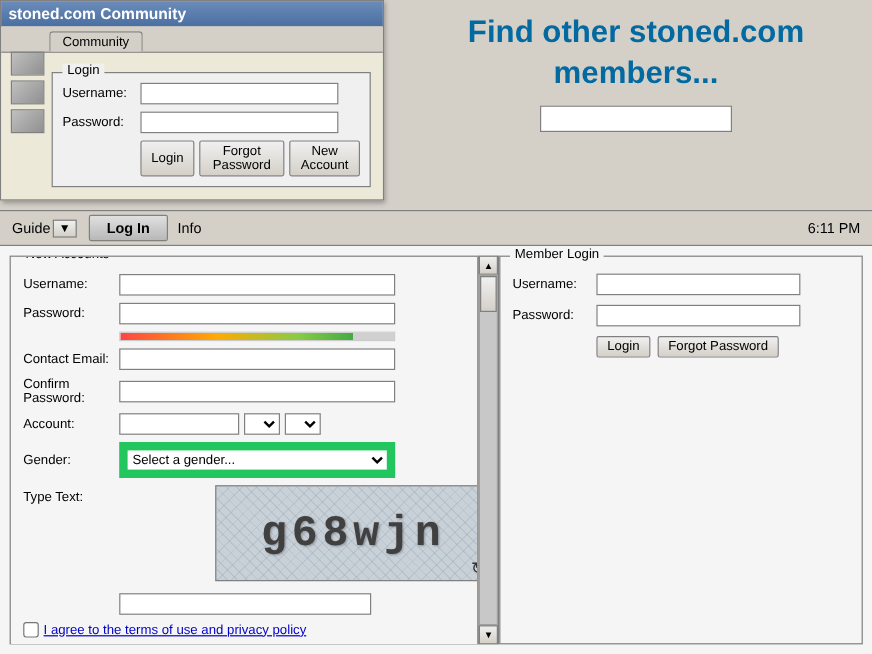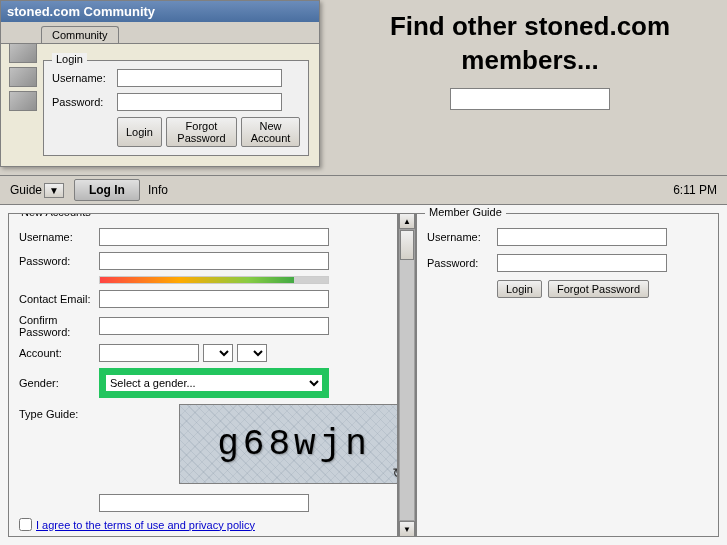--- a/index.html
+++ b/index.html
@@ -85,21 +85,21 @@
     .promo-area {
       position: absolute;
       top: 10px;
       left: 340px;
       width: 380px;
       text-align: center;
     }
     .promo-text {
       font-size: 26px;
       font-weight: bold;
-      color: #000000;
+      color: #0369a1;
       line-height: 1.3;
       margin-bottom: 10px;
     }
     .promo-input {
       border: 1px solid #808080;
       height: 22px;
       width: 160px;
       background: white;
     }
 
@@ -240,22 +240,22 @@
       margin-left: 80px;
       margin-bottom: 6px;
       position: relative;
       overflow: hidden;
       display: flex;
       align-items: center;
       justify-content: center;
     }
     .captcha-text {
       font-size: 36px;
-      font-weight: normal;
-      color: #000000;
+      font-weight: bold;
+      color: #404040;
       font-family: 'Courier New', monospace;
       text-shadow: 1px 1px 2px rgba(0,0,0,0.3);
       position: relative;
       z-index: 2;
       letter-spacing: 4px;
     }
     .captcha-noise {
       position: absolute;
       top: 0; left: 0;
       width: 100%;
@@ -465,21 +465,21 @@
         <span class="na-label">Gender:</span>
         <select class="na-select">
           <option>Select a gender...</option>
           <option>Male</option>
           <option>Female</option>
           <option>Other</option>
         </select>
       </div>
 
       <div class="na-row" style="align-items:flex-start;">
-        <span class="na-label" style="padding-top:4px;">Type Guide:</span>
+        <span class="na-label" style="padding-top:4px;">Type Text:</span>
         <div style="display:flex; flex-direction:column; gap:4px;">
           <div class="captcha-area">
             <div class="captcha-noise"></div>
             <span class="captcha-text">g68wjn</span>
             <span class="captcha-refresh">↻</span>
           </div>
           <input class="captcha-input" type="text" style="margin-left: 0px; display: block;">
         </div>
       </div>
 
@@ -493,21 +493,21 @@
 
   <div class="scroll-area">
     <div class="scroll-btn">▲</div>
     <div class="scroll-track">
       <div class="scroll-thumb"></div>
     </div>
     <div class="scroll-btn">▼</div>
   </div>
 
   <div class="member-login-panel">
-    <span class="panel-legend">Member Guide</span>
+    <span class="panel-legend">Member Login</span>
     <div class="ml-content">
 
       <div class="ml-row">
         <span class="ml-label">Username:</span>
         <input class="ml-input" type="text" style="">
       </div>
 
       <div class="ml-row">
         <span class="ml-label">Password:</span>
         <input class="ml-input" type="password" style="">

